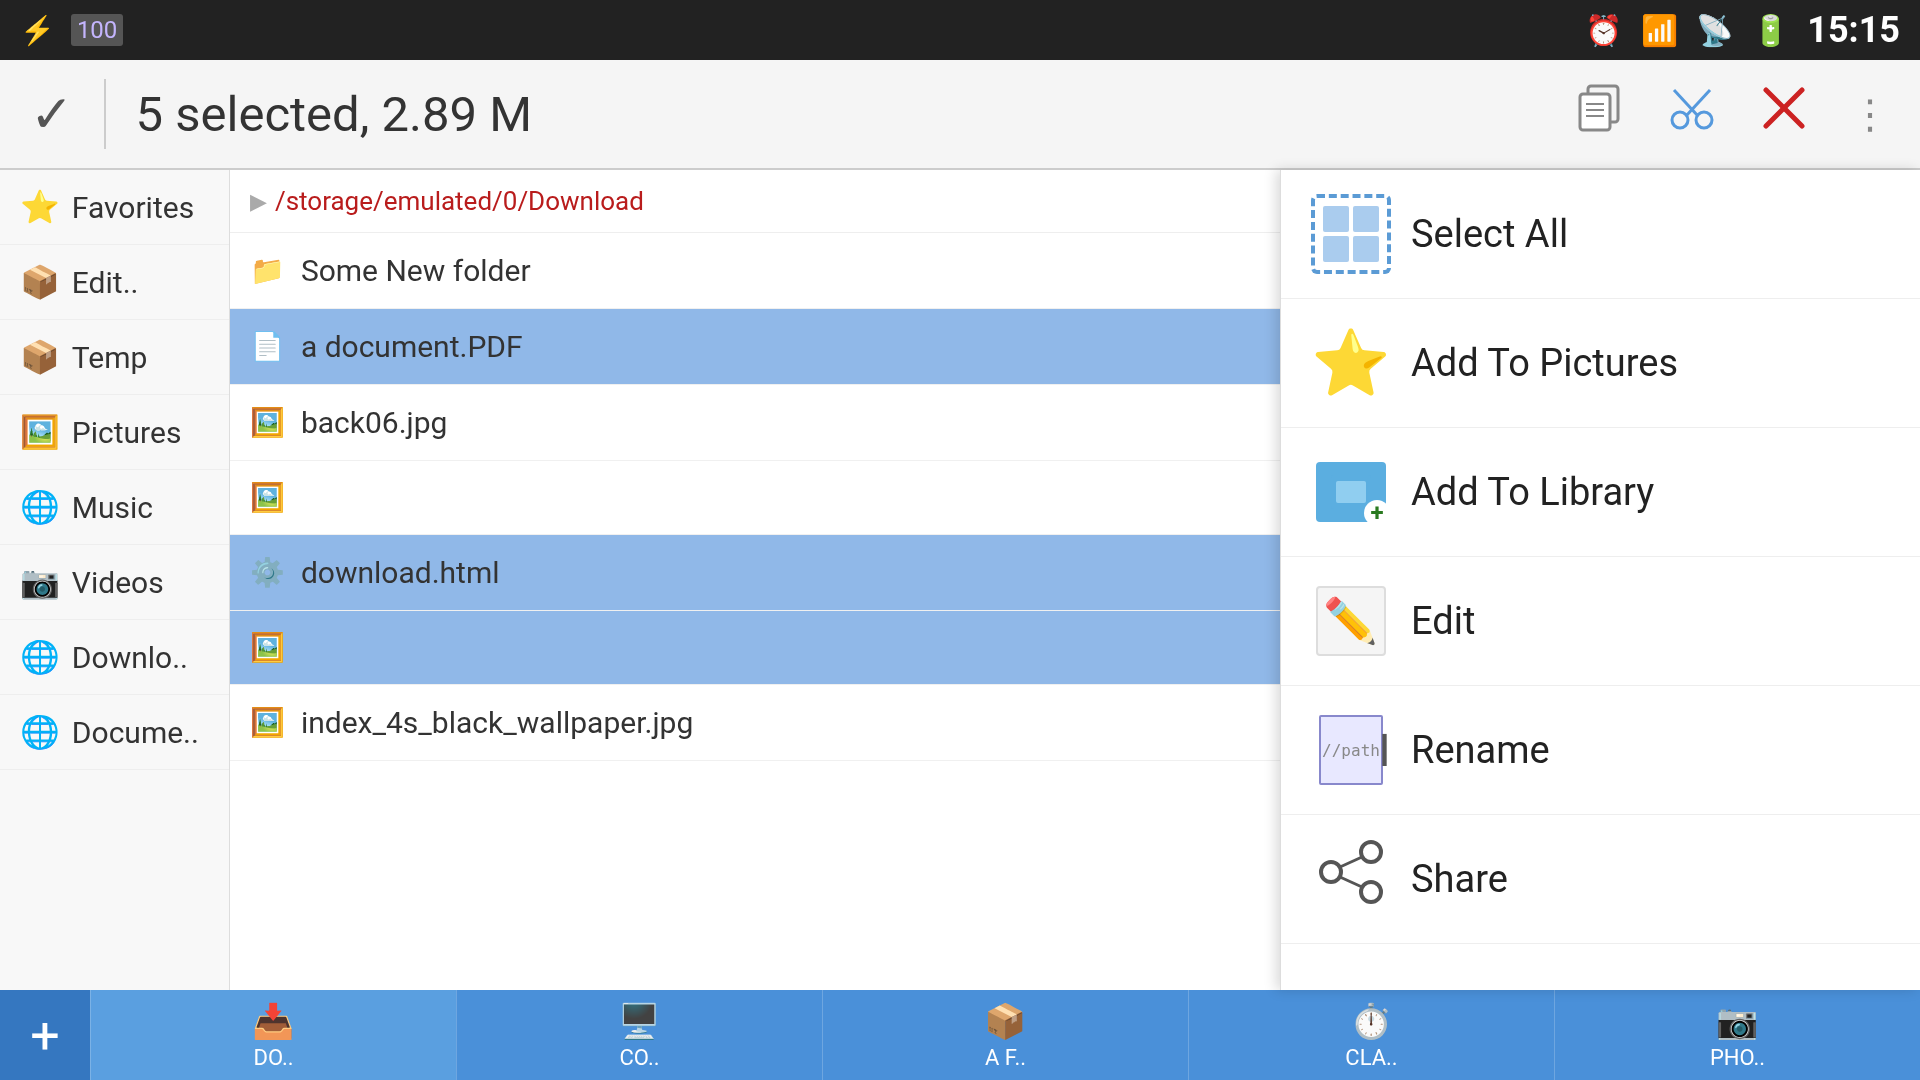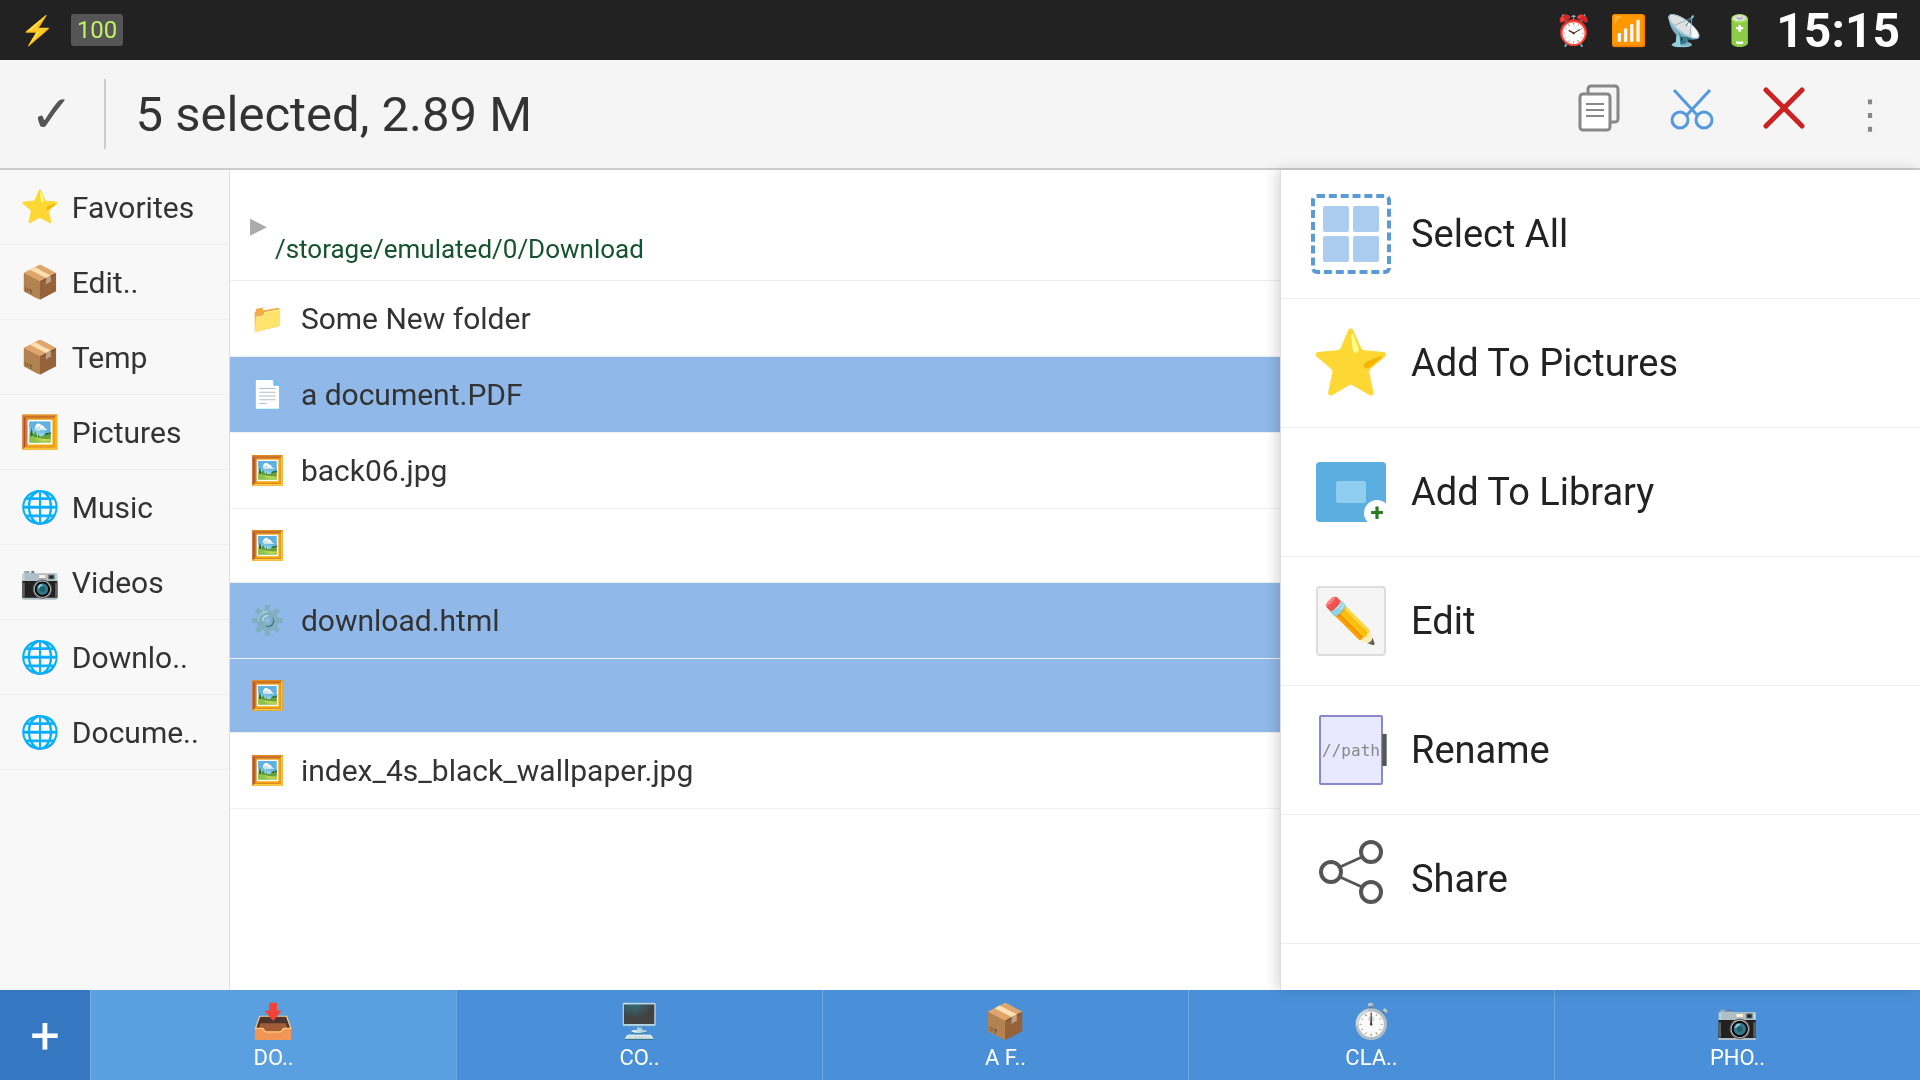--- a/index.html
+++ b/index.html
@@ -306,28 +306,28 @@
       font-size: 60px;
       color: #555;
     }
   </style>
 </head>
 <body>
 
 <div id="status-bar">
   <div class="status-left">
     <span style="font-size:28px;">⚡</span>
-    <span style="font-size:24px; background:#555; padding:2px 6px; border-radius:3px; color:#bef264;">100</span>
+    <span style="font-size:24px; background:#555; padding:2px 6px; border-radius:3px; color:#c4b5fd;">100</span>
   </div>
   <div class="status-right">
     <span>⏰</span>
     <span>📶</span>
     <span>📡</span>
     <span>🔋</span>
-    <span style="font-size:48px; font-weight:bold;">15:15</span>
+    <span style="font-size:36px; font-weight:bold;">15:15</span>
   </div>
 </div>
 
 <div id="action-bar">
   <span class="action-bar-check">✓</span>
   <div class="action-bar-divider"></div>
   <span class="action-bar-title">5 selected, 2.89 M</span>
   <div class="action-bar-icons">
 
     <span style="font-size:52px; color:#888;">
@@ -393,21 +393,21 @@
     </div>
     <div class="sidebar-item">
       <span class="sidebar-icon">🌐</span>
       <span>Docume..</span>
     </div>
   </div>
 
   <div id="file-list">
     <div class="path-bar">
       <span style="color:#aaa; font-size:22px;">▶</span>
-      <span style="color:#14532d;margin-top:48px;">/storage/emulated/0/Download</span>
+      <span style="color:#b91c1c;">/storage/emulated/0/Download</span>
     </div>
 
     <div class="file-item">
       <span class="file-icon">📁</span>
       <span>Some New folder</span>
     </div>
     <div class="file-item selected">
       <span class="file-icon">📄</span>
       <span>a document.PDF</span>
     </div>

